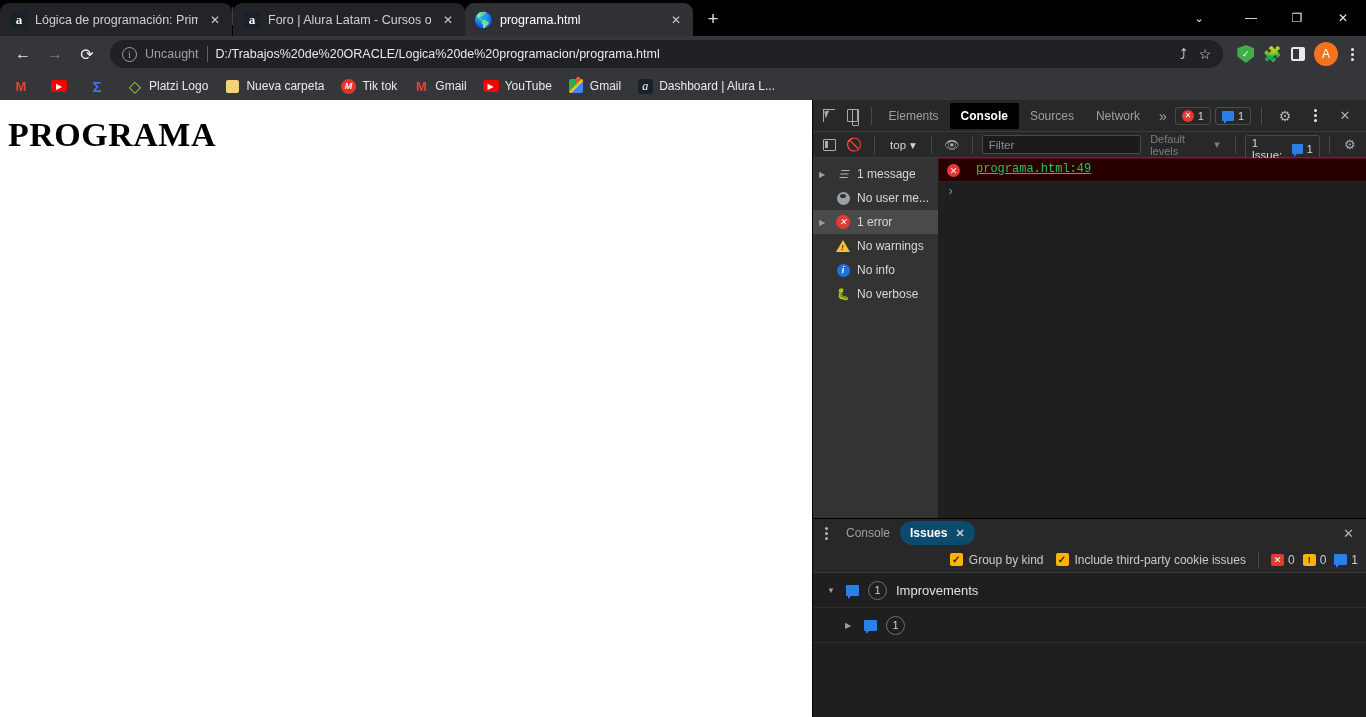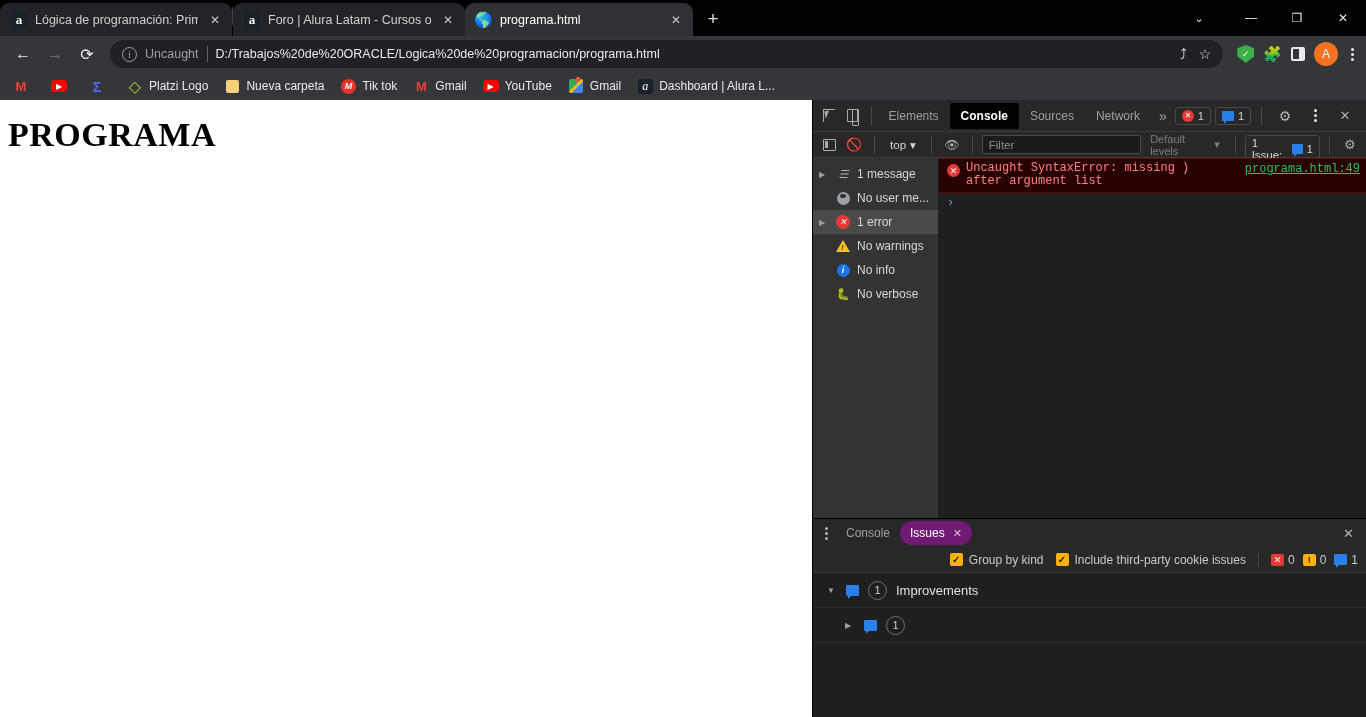--- a/index.html
+++ b/index.html
@@ -226,21 +226,21 @@
   }
   .prompt-line { display: flex; align-items: center; padding: 3px 8px; gap: 8px; height: 20px; }
   .prompt-caret { color: #5b9bd5; font-size: 12px; font-family: "Liberation Mono", monospace; }
 
   
   .drawer { flex: 0 0 199px; display: flex; flex-direction: column; background: #282828; border-top: 1px solid #000; }
   .drawer-tabs { height: 28px; flex: 0 0 28px; display: flex; align-items: center; padding: 0 4px; }
   .dk { color: #b5b5b5; font-size: 14px; padding: 0 8px; display: flex; flex-direction: column; gap: 2px; }
   .dk i { width: 3px; height: 3px; background: #b5b5b5; border-radius: 50%; }
   .dtab { padding: 0 10px; height: 24px; display: flex; align-items: center; gap: 8px; color: #9aa0a6; font-size: 12px; }
-  .dtab.sel { background: #701a75; color: #fff; font-weight: normal; border-radius: 12px; }
+  .dtab.sel { background: #0c4a6e; color: #fff; font-weight: bold; border-radius: 12px; }
   .dtab-x { font-size: 11px; color: #c9cacc; }
   .drawer-x { margin-left: auto; color: #b5b5b5; font-size: 13px; padding-right: 8px; }
   .issues-toolbar {
     height: 26px; flex: 0 0 26px; display: flex; align-items: center;
     justify-content: flex-end; gap: 12px; padding-right: 8px;
     border-bottom: 1px solid #3b3b3b;
   }
   .cb-wrap { display: flex; align-items: center; gap: 6px; color: #c9cacc; font-size: 12px; }
   .cb { width: 13px; height: 13px; background: #ffb300; border-radius: 2px; color: #1f1f1f;
         font-size: 10px; display: flex; align-items: center; justify-content: center; font-weight: bold; }
@@ -488,21 +488,20 @@
           <span class="cs-ico">
               <i class="i-bug">🐛</i>
             </span>
           <span>No verbose</span>
         </div>
       </div>
 
       <div class="console-main">
         <div class="err-line">
           <span class="err-ico">✕</span>
-          <span class="err-text">Uncaught SyntaxError: missing ) after argument list</span>
           <span class="err-link">programa.html:49</span>
         </div>
         <div class="prompt-line">
           <span class="prompt-caret">›</span>
         </div>
       </div>
 
     </div>
 
     <div class="drawer">

